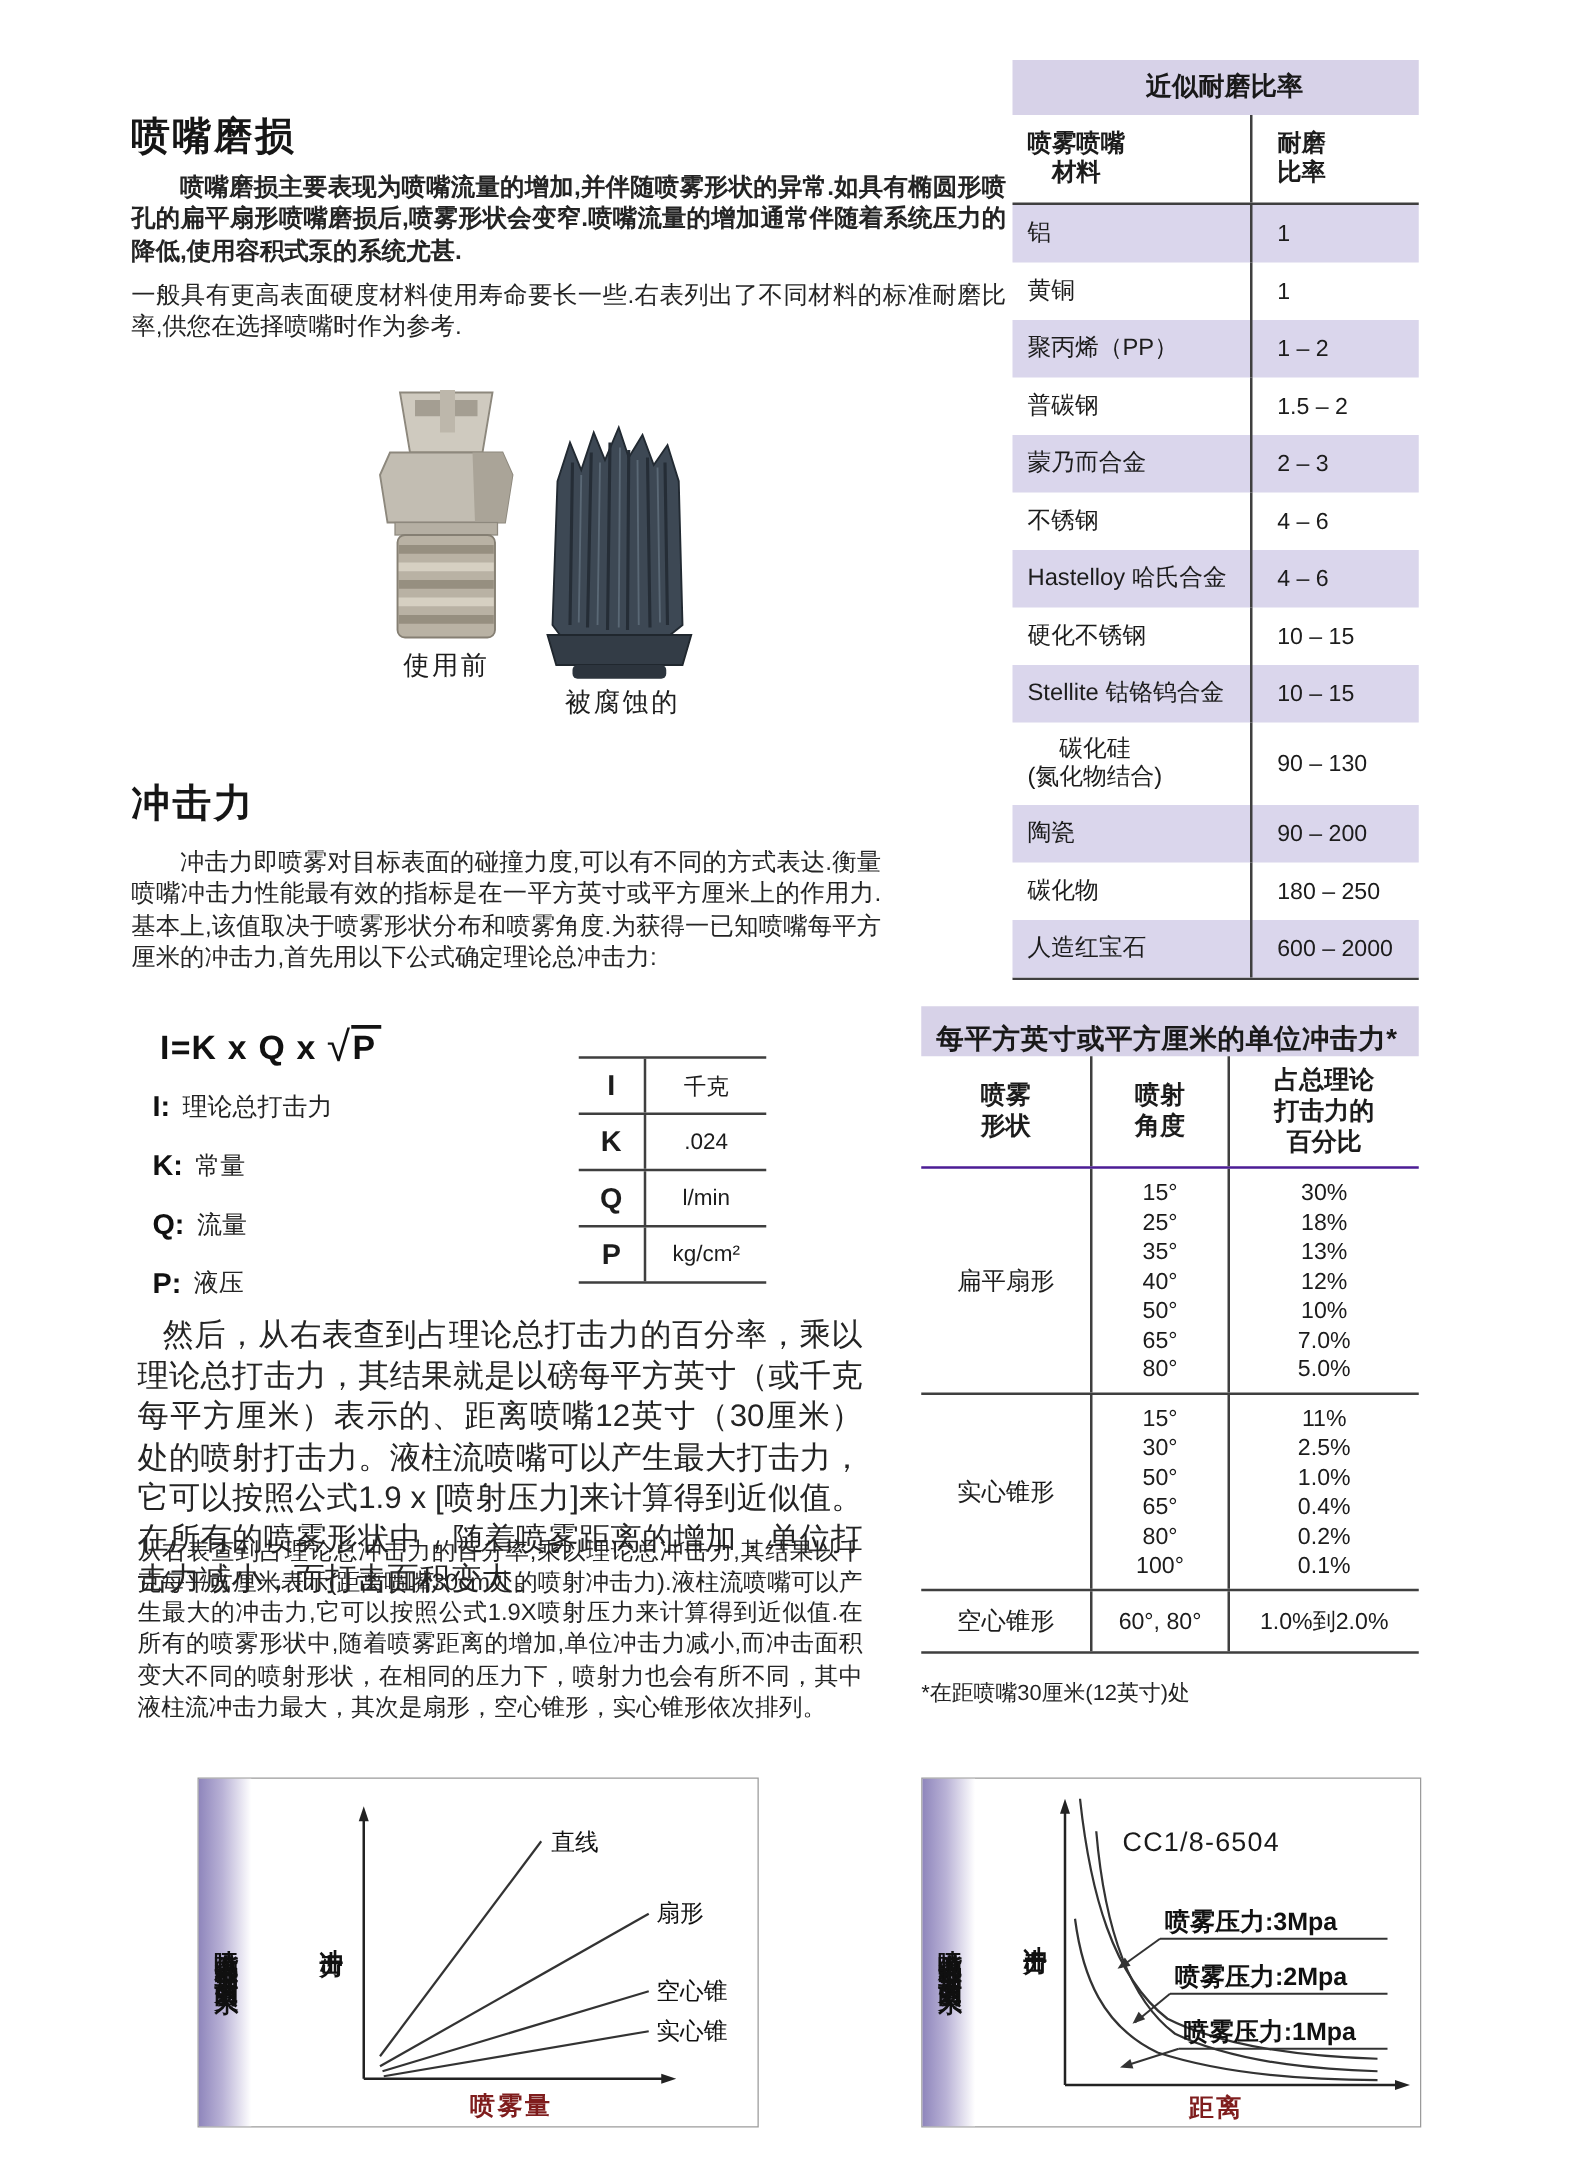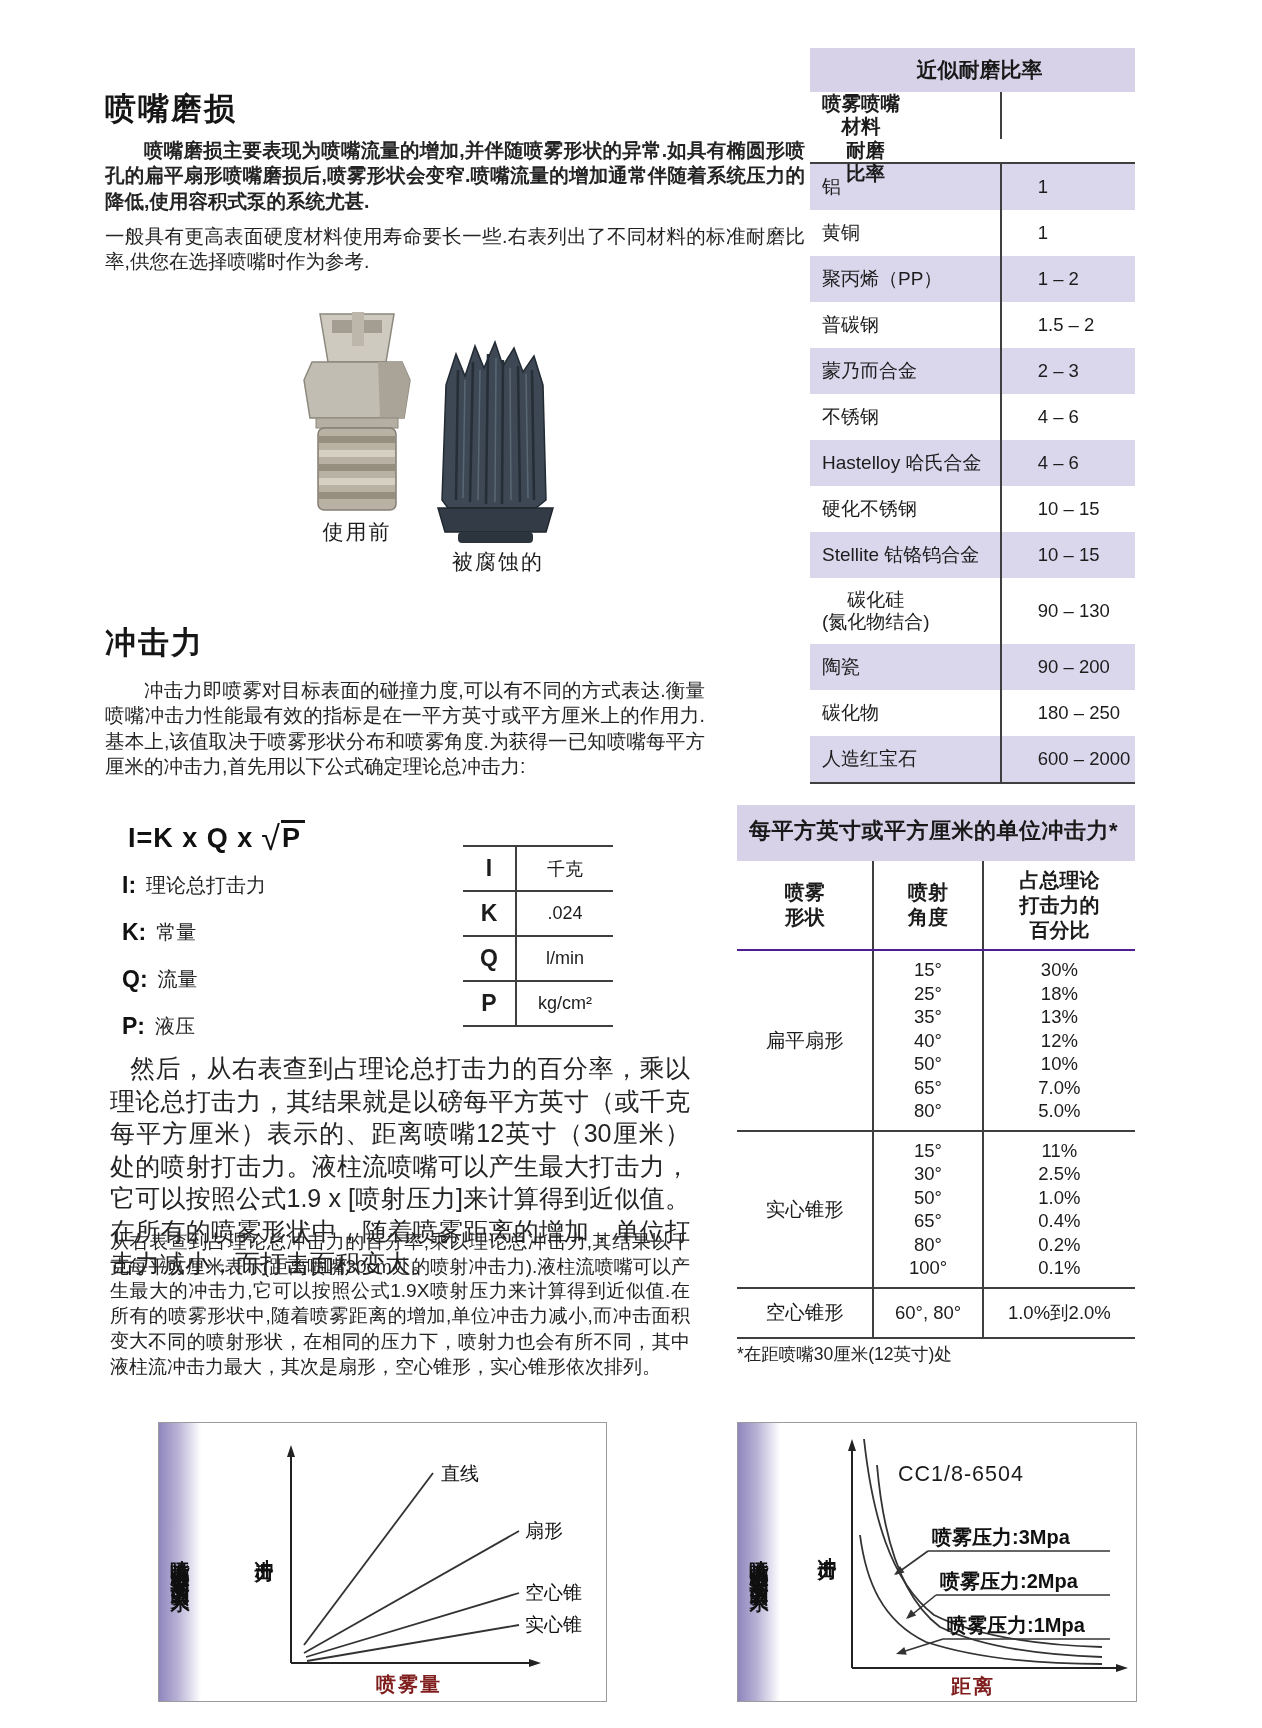--- a/index.html
+++ b/index.html
@@ -10,46 +10,46 @@
   }
   .abs{position:absolute;}
   .h1{font-size:31px;font-weight:700;letter-spacing:2px;color:#161616;}
   .para{font-size:19.5px;line-height:1.3;text-align:justify;color:#242424;}
   .ind2{text-indent:2em;}
   .ind08{text-indent:0.8em;}
   
   .band{background:#d7d2e8;font-weight:700;color:#191919;}
   .wt{left:810px;top:48px;width:325px;text-align:center;}
   .wt-title{height:44px;line-height:44px;font-size:21px;padding-left:14px;}
-  .wt-head{display:flex;height:70px;border-bottom:2px solid #3f3f3f;flex-direction:column;}
+  .wt-head{display:flex;height:70px;border-bottom:2px solid #3f3f3f;}
   .wt-head .c1,.wt-head .c2{display:flex;align-items:center;font-weight:700;font-size:19.5px;white-space:pre-line;line-height:1.2;}
   .wt-body{border-bottom:2px solid #3f3f3f;}
   .wt-row{display:flex;min-height:46px;}
   .wt-row.tall{min-height:66px;}
   .wt-row.alt{background:#dad6ec;}
   .c1{width:59%;box-sizing:border-box;border-right:2px solid #3f3f3f;padding-left:12px;}
-  .c2{width:41%;box-sizing:border-box;padding-left:36px;}
+  .c2{width:41%;box-sizing:border-box;padding-left:20px;}
   .wt-row .c1{display:flex;align-items:center;font-size:19px;white-space:pre-line;line-height:1.15;}
   .wt-row .c2{display:flex;align-items:center;font-size:18.5px;}
   
   .caption{font-size:21px;color:#1d1d1d;text-align:center;letter-spacing:2px;}
   
   .f-expr{font-size:27px;font-weight:700;letter-spacing:1px;color:#111;display:flex;align-items:flex-end;}
   .f-sqrt{font-size:34px;font-weight:400;margin-left:8px;line-height:0.9;}
   .f-ov{border-top:3px solid #141414;padding:0 4px 0 1px;font-size:27px;}
   .def-line{height:47px;display:flex;align-items:center;}
   .def-sym{font-size:23px;font-weight:700;margin-right:10px;color:#111;}
   .def-txt{font-size:20px;color:#242424;}
   .units{left:463px;top:845px;width:150px;border-bottom:2px solid #3f3f3f;}
   .u-row{display:flex;height:43px;border-top:2px solid #3f3f3f;}
   .u-sym{width:52px;display:flex;align-items:center;justify-content:center;font-weight:700;font-size:23px;border-right:2px solid #3f3f3f;}
   .u-val{flex:1;display:flex;align-items:center;justify-content:center;font-size:18px;}
   
   .it{left:737px;top:805px;width:398px;}
-  .it-title{height:56px;line-height:52px;font-size:22px;padding-left:12px;letter-spacing:0.5px;}
+  .it-title{height:40px;line-height:52px;font-size:22px;padding-left:12px;letter-spacing:0.5px;}
   .it-head{display:flex;height:88px;border-bottom:2px solid #4c1d95;justify-content:flex-end;}
   .it-head>div{display:flex;align-items:center;justify-content:center;font-weight:700;font-size:20px;white-space:pre-line;text-align:center;line-height:1.25;}
   .ic1{width:34%;box-sizing:border-box;}
   .ic2{width:28%;box-sizing:border-box;border-left:2px solid #3f3f3f;border-right:2px solid #3f3f3f;}
   .ic3{width:38%;box-sizing:border-box;}
   .ig{display:flex;}
   .ig+.ig{border-top:2px solid #3f3f3f;}
   .it-body{border-bottom:2px solid #3f3f3f;}
   .ig-shape{display:flex;align-items:center;justify-content:center;font-size:19.5px;}
   .ig-col{padding:7px 0;display:flex;flex-direction:column;align-items:center;justify-content:center;}

